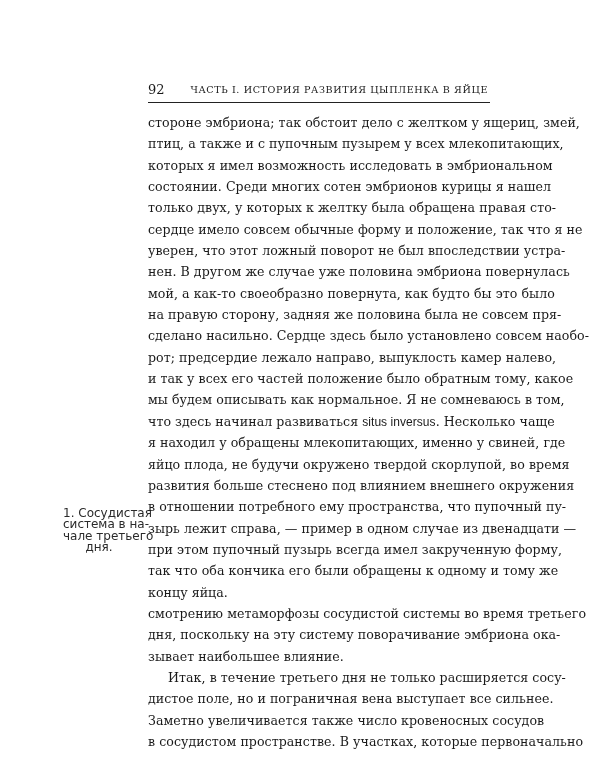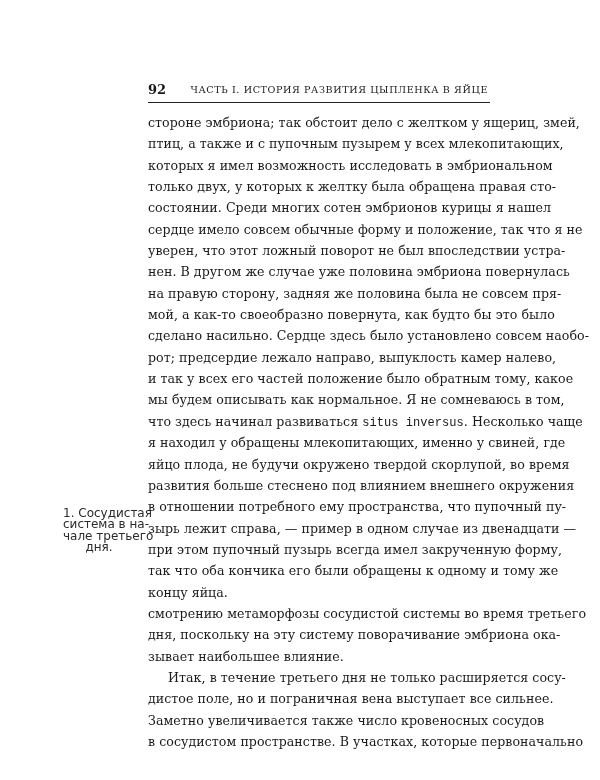--- a/index.html
+++ b/index.html
@@ -1,29 +1,29 @@
 <!DOCTYPE html>
 <html><head>
 <meta charset="utf-8">
 <style>
   html, body { margin: 0; padding: 0; background: #ffffff; }
   body { width: 600px; height: 780px; position: relative; overflow: hidden;
          font-family: "DejaVu Serif", serif; color: #1a1a1a; }
   .header { position: absolute; left: 148px; top: 82px; width: 342px; height: 20px;
             border-bottom: 1.4px solid #222; }
-  .page-num { position: absolute; left: 0; top: 0; font-size: 13px; font-weight: bold; }
+  .page-num { position: absolute; left: 0; top: 0; font-size: 13px; }
   .running-head { position: absolute; right: 2px; top: 2px; font-size: 9.6px;
                   letter-spacing: 0.6px; }
   .body-text { position: absolute; left: 148px; top: 112px; width: 340px; }
   .line { height: 21.35px; line-height: 21.35px; font-size: 12.6px;
           white-space: nowrap; text-align: justify; text-align-last: justify;
           letter-spacing: 0.05px; }
   .line.last { text-align-last: left; }
   .line.indent { padding-left: 20px; }
-  .latin { font-family: Liberation Mono, monospace; font-size: 12px; }
+  .latin { font-family: Liberation Sans, sans-serif; font-size: 12px; }
   .sidenote { position: absolute; left: 63px; top: 508px; width: 72px;
               font-family: "DejaVu Sans", sans-serif; font-size: 12px; line-height: 11.4px;
               color: #2a2a2a; }
   .sidenote div { text-align: justify; text-align-last: justify; white-space: nowrap; }
   .sidenote div.center { text-align-last: center; }
 </style>
 </head>
 <body>
 
 <div class="header">
@@ -35,27 +35,27 @@
   <div>1. Сосудистая</div>
   <div>система в на-</div>
   <div>чале третьего</div>
   <div class="center">дня.</div>
 </div>
 
 <div class="body-text">
   <div class="line">стороне эмбриона; так обстоит дело с желтком у ящериц, змей,</div>
   <div class="line">птиц, а также и с пупочным пузырем у всех млекопитающих,</div>
   <div class="line">которых я имел возможность исследовать в эмбриональном</div>
+  <div class="line">состоянии. Среди многих сотен эмбрионов курицы я нашел</div>
   <div class="line">только двух, у которых к желтку была обращена правая сто-</div>
-  <div class="line">состоянии. Среди многих сотен эмбрионов курицы я нашел</div>
   <div class="line">сердце имело совсем обычные форму и положение, так что я не</div>
   <div class="line">уверен, что этот ложный поворот не был впоследствии устра-</div>
   <div class="line">нен. В другом же случае уже половина эмбриона повернулась</div>
+  <div class="line">мой, а как-то своеобразно повернута, как будто бы это было</div>
   <div class="line">на правую сторону, задняя же половина была не совсем пря-</div>
-  <div class="line">мой, а как-то своеобразно повернута, как будто бы это было</div>
   <div class="line">сделано насильно. Сердце здесь было установлено совсем наобо-</div>
   <div class="line">рот; предсердие лежало направо, выпуклость камер налево,</div>
   <div class="line">и так у всех его частей положение было обратным тому, какое</div>
   <div class="line">мы будем описывать как нормальное.  Я не сомневаюсь в том,</div>
   <div class="line"><span>что здесь начинал развиваться</span> <span class="latin">situs inversus</span><span>. Несколько чаще</span></div>
   <div class="line">я находил у обращены млекопитающих, именно у свиней, где</div>
   <div class="line">яйцо плода, не будучи окружено твердой скорлупой, во время</div>
   <div class="line">развития больше стеснено под влиянием внешнего окружения</div>
   <div class="line">в отношении потребного ему пространства, что пупочный пу-</div>
   <div class="line">зырь лежит справа, — пример в одном случае из двенадцати —</div>

